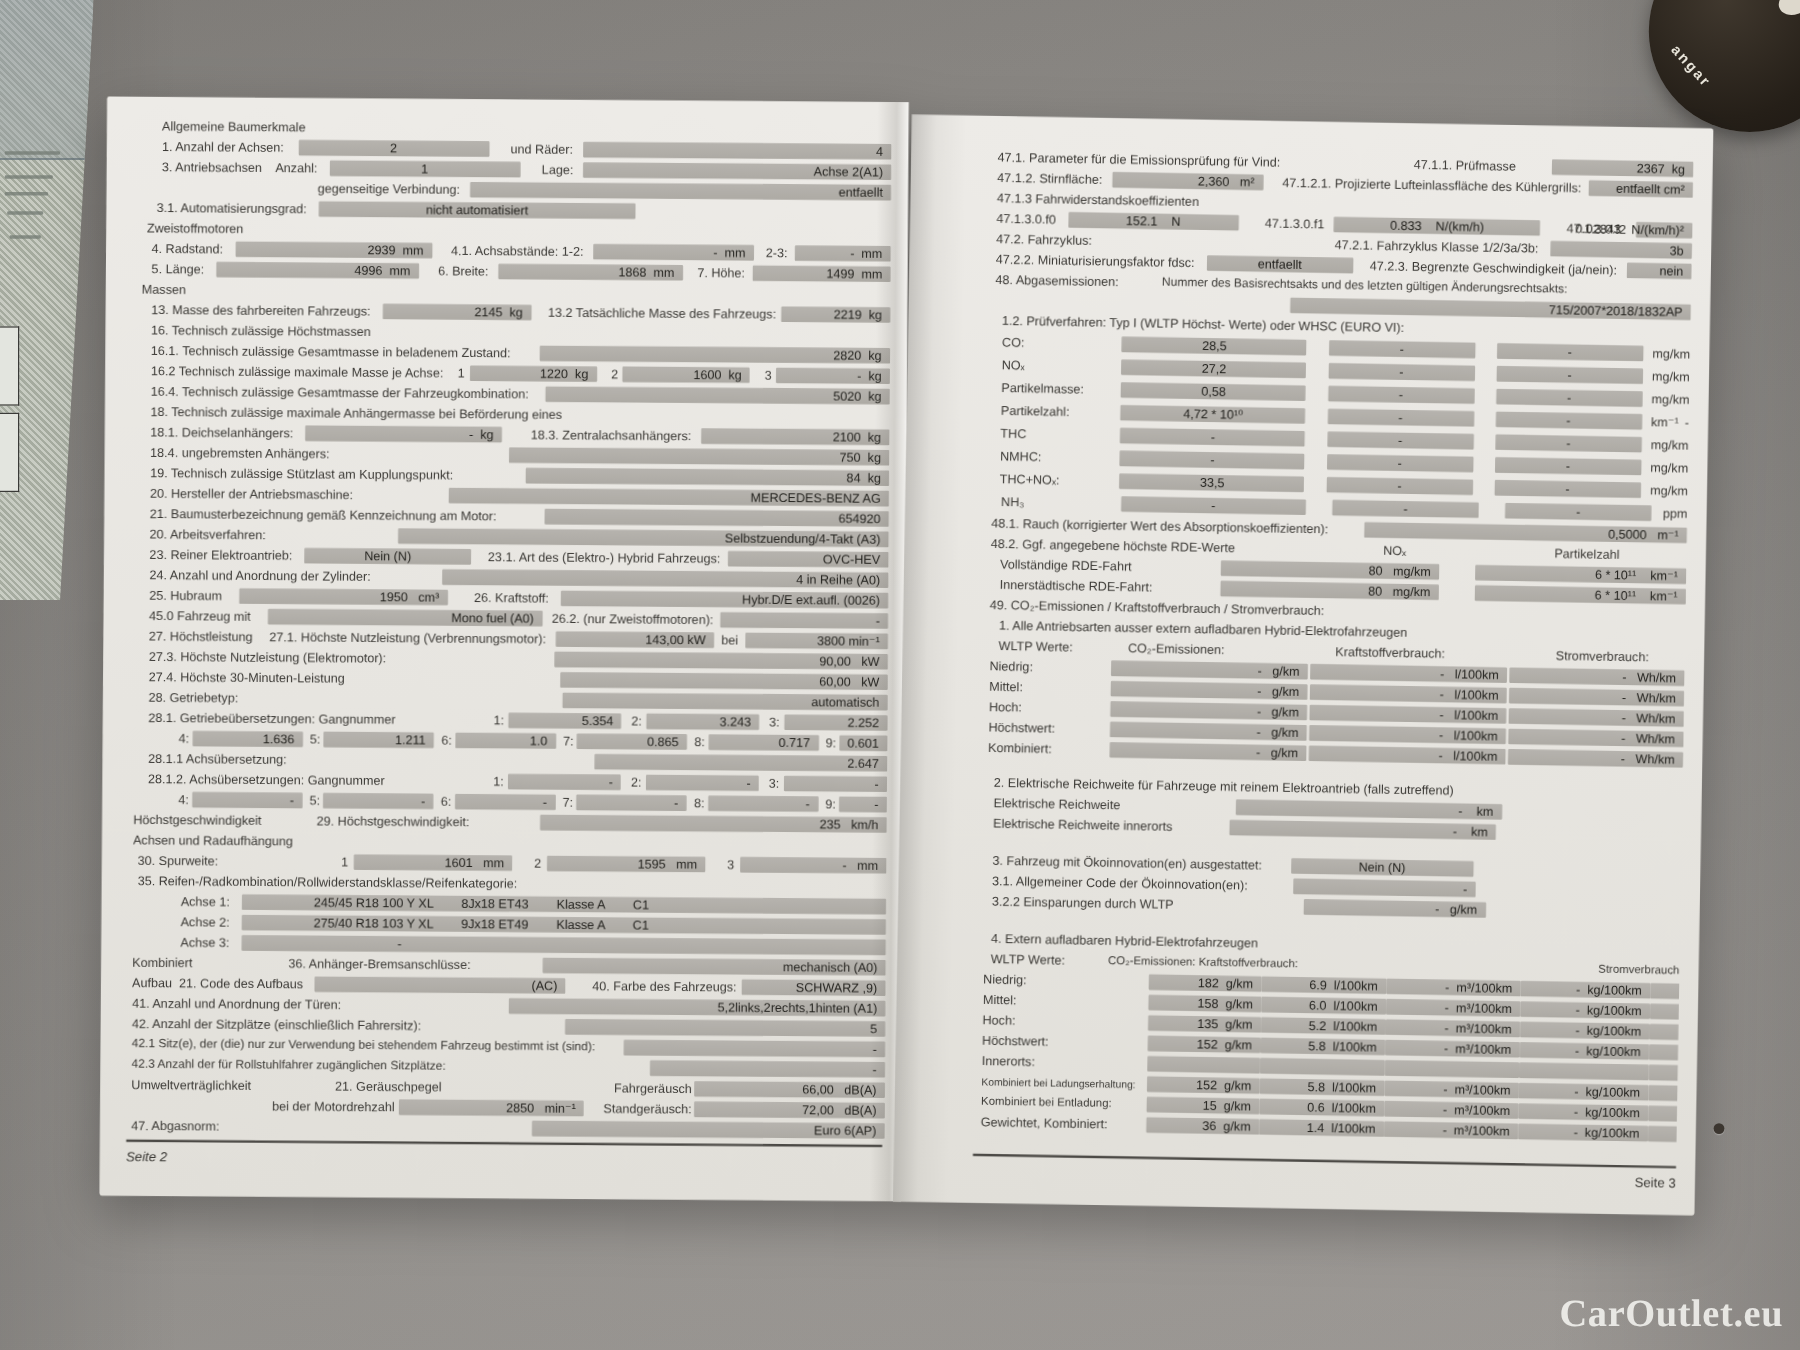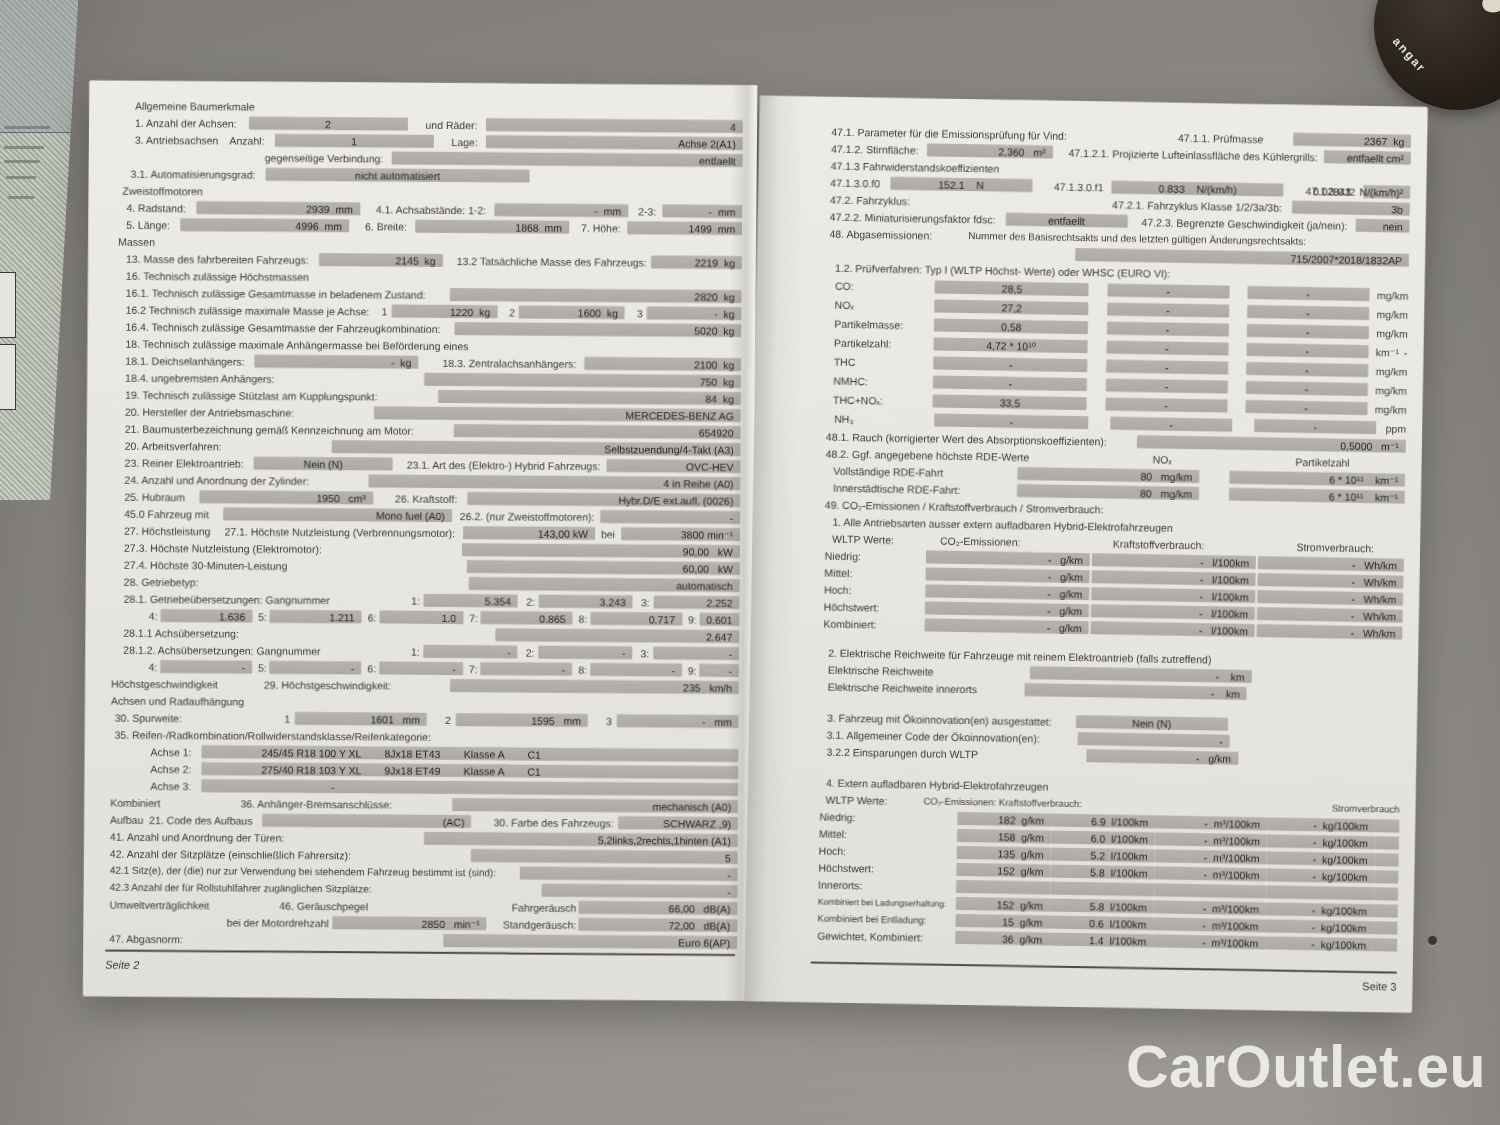--- a/index.html
+++ b/index.html
@@ -51,22 +51,22 @@
     padding:0 7px;height:13px;font-size:10.5px;color:#24231f;white-space:pre;
     background:linear-gradient(180deg,#b6b3ae,#adaaa4);border-radius:1px;}
   .box.grow{flex:1 1 30px;min-width:26px;}
   .sp{flex:0 1 auto;}
   .fx{flex:1 1 8px;min-width:4px;}
   .page-footer{position:absolute;left:22px;right:16px;bottom:26px;border-top:2px solid #4c4a46;}
   .page.right .page-footer{left:66px;bottom:20px;}
   .page-footer .pf-label{font-size:11px;color:#3a3834;margin-top:7px;display:block;}
   .page.left .pf-label{text-align:left;font-style:italic;}
   .page.right .pf-label{text-align:right;}
-  .watermark{position:absolute;right:14px;bottom:24px;font-size:59px;font-weight:700;
-    color:rgba(250,250,247,0.82);letter-spacing:0.5px;}
+  .watermark{position:absolute;right:14px;bottom:12px;font-size:32px;font-weight:700;
+    color:rgba(250,250,247,0.82);letter-spacing:0.5px;font-family:Liberation Serif, serif;}
 </style>
 </head>
 <body>
 
 <div class="shade"></div>
 
 <div class="side-doc">
   <div class="topband"></div>
   <div class="streak" style="left:4px;top:126px;width:46px"></div>
   <div class="streak" style="left:4px;top:146px;width:40px"></div>
@@ -120,26 +120,26 @@
         <div class="line"><span class="sp" style="width: 12px;"></span><span class="lbl">28.1.2. Achsübersetzungen: Gangnummer</span><span class="fx"></span><span class="lbl">1:</span><span class="sp" style="width: 4px;"></span><span class="box" style="width: 80px;">-</span><span class="sp" style="width: 8px;"></span><span class="lbl">2:</span><span class="sp" style="width: 4px;"></span><span class="box" style="width: 80px;">-</span><span class="sp" style="width: 8px;"></span><span class="lbl">3:</span><span class="sp" style="width: 4px;"></span><span class="box" style="width: 72px;">-</span></div>
         <div class="line"><span class="sp" style="width: 56px;"></span><span class="lbl">4:</span><span class="sp" style="width: 4px;"></span><span class="box" style="width: 78px;">-</span><span class="sp" style="width: 9px;"></span><span class="lbl">5:</span><span class="sp" style="width: 4px;"></span><span class="box" style="width: 78px;">-</span><span class="sp" style="width: 9px;"></span><span class="lbl">6:</span><span class="sp" style="width: 4px;"></span><span class="box" style="width: 70px;">-</span><span class="sp" style="width: 9px;"></span><span class="lbl">7:</span><span class="sp" style="width: 4px;"></span><span class="box" style="width: 78px;">-</span><span class="sp" style="width: 9px;"></span><span class="lbl">8:</span><span class="sp" style="width: 4px;"></span><span class="box" style="width: 78px;">-</span><span class="sp" style="width: 9px;"></span><span class="lbl">9:</span><span class="sp" style="width: 4px;"></span><span class="box grow">-</span></div>
         <div class="line"><span class="lbl">Höchstgeschwindigkeit</span><span class="sp" style="width: 46px;"></span><span class="lbl">29. Höchstgeschwindigkeit:</span><span class="fx"></span><span class="box" style="width: 275px;">235   km/h</span></div>
         <div class="line"><span class="lbl">Achsen und Radaufhängung</span></div>
         <div class="line"><span class="sp" style="width: 4px;"></span><span class="lbl">30. Spurweite:</span><span class="fx"></span><span class="lbl">1</span><span class="sp" style="width: 5px;"></span><span class="box" style="width: 118px;">1601   mm</span><span class="sp" style="width: 18px;"></span><span class="lbl">2</span><span class="sp" style="width: 5px;"></span><span class="box" style="width: 118px;">1595   mm</span><span class="sp" style="width: 18px;"></span><span class="lbl">3</span><span class="sp" style="width: 5px;"></span><span class="box" style="width: 108px;">-   mm</span></div>
         <div class="line"><span class="sp" style="width: 4px;"></span><span class="lbl">35. Reifen-/Radkombination/Rollwiderstandsklasse/Reifenkategorie:</span></div>
         <div class="line"><span class="sp" style="width: 40px;"></span><span class="lbl">Achse 1:</span><span class="sp" style="width: 10px;"></span><span class="box grow" style="justify-content: flex-start; padding-left: 60px;">245/45 R18 100 Y XL        8Jx18 ET43        Klasse A        C1</span></div>
         <div class="line"><span class="sp" style="width: 40px;"></span><span class="lbl">Achse 2:</span><span class="sp" style="width: 10px;"></span><span class="box grow" style="justify-content: flex-start; padding-left: 60px;">275/40 R18 103 Y XL        9Jx18 ET49        Klasse A        C1</span></div>
         <div class="line"><span class="sp" style="width: 40px;"></span><span class="lbl">Achse 3:</span><span class="sp" style="width: 10px;"></span><span class="box grow" style="justify-content: flex-start; padding-left: 130px;">-</span></div>
         <div class="line"><span class="lbl">Kombiniert</span><span class="sp" style="width: 80px;"></span><span class="lbl">36. Anhänger-Bremsanschlüsse:</span><span class="sp" style="width: 60px;"></span><span class="box grow">mechanisch (A0)</span></div>
-        <div class="line"><span class="lbl">Aufbau  21. Code des Aufbaus</span><span class="sp" style="width: 10px;"></span><span class="box" style="width: 195px;">(AC)</span><span class="sp" style="width: 22px;"></span><span class="lbl">30. Farbe des Fahrzeugs:</span><span class="sp" style="width: 4px;"></span><span class="box grow">SCHWARZ ,9)</span></div>
+        <div class="line"><span class="lbl">Aufbau  21. Code des Aufbaus</span><span class="sp" style="width: 10px;"></span><span class="box" style="width: 195px;">(AC)</span><span class="sp" style="width: 22px;"></span><span class="lbl">40. Farbe des Fahrzeugs:</span><span class="sp" style="width: 4px;"></span><span class="box grow">SCHWARZ ,9)</span></div>
         <div class="line"><span class="lbl">41. Anzahl und Anordnung der Türen:</span><span class="sp" style="width: 140px;"></span><span class="box grow">5,2links,2rechts,1hinten (A1)</span></div>
         <div class="line"><span class="lbl">42. Anzahl der Sitzplätze (einschließlich Fahrersitz):</span><span class="sp" style="width: 120px;"></span><span class="box grow">5</span></div>
         <div class="line"><span class="lbl" style="font-size: 10px;">42.1 Sitz(e), der (die) nur zur Verwendung bei stehendem Fahrzeug bestimmt ist (sind):</span><span class="sp" style="width: 24px;"></span><span class="box grow">-</span></div>
         <div class="line"><span class="lbl" style="font-size: 10px;">42.3 Anzahl der für Rollstuhlfahrer zugänglichen Sitzplätze:</span><span class="sp" style="width: 170px;"></span><span class="box grow">-</span></div>
-        <div class="line"><span class="lbl">Umweltverträglichkeit</span><span class="sp" style="width: 70px;"></span><span class="lbl">46. Geräuschpegel</span><span class="fx"></span><span class="lbl">Fahrgeräusch</span><span class="sp" style="width: 2px;"></span><span class="box" style="width: 145px;">66,00   dB(A)</span></div>
+        <div class="line"><span class="lbl">Umweltverträglichkeit</span><span class="sp" style="width: 70px;"></span><span class="lbl">21. Geräuschpegel</span><span class="fx"></span><span class="lbl">Fahrgeräusch</span><span class="sp" style="width: 2px;"></span><span class="box" style="width: 145px;">66,00   dB(A)</span></div>
         <div class="line"><span class="fx"></span><span class="lbl">bei der Motordrehzahl</span><span class="sp" style="width: 4px;"></span><span class="box" style="width: 140px;">2850   min⁻¹</span><span class="sp" style="width: 16px;"></span><span class="lbl">Standgeräusch:</span><span class="sp" style="width: 2px;"></span><span class="box" style="width: 145px;">72,00   dB(A)</span></div>
         <div class="line"><span class="lbl">47. Abgasnorm:</span><span class="sp" style="width: 260px;"></span><span class="box grow">Euro 6(AP)</span></div>
       </div>
     <div class="page-footer">
       <span class="pf-label">Seite 2</span>
     </div>
   </div>
   <div class="page right">
     <div class="content">
         <div class="line"><span class="lbl">47.1. Parameter für die Emissionsprüfung für Vind:</span><span class="fx"></span><span class="lbl">47.1.1. Prüfmasse</span><span class="sp" style="width: 30px;"></span><span class="box" style="width: 104px;">2367  kg</span></div>

